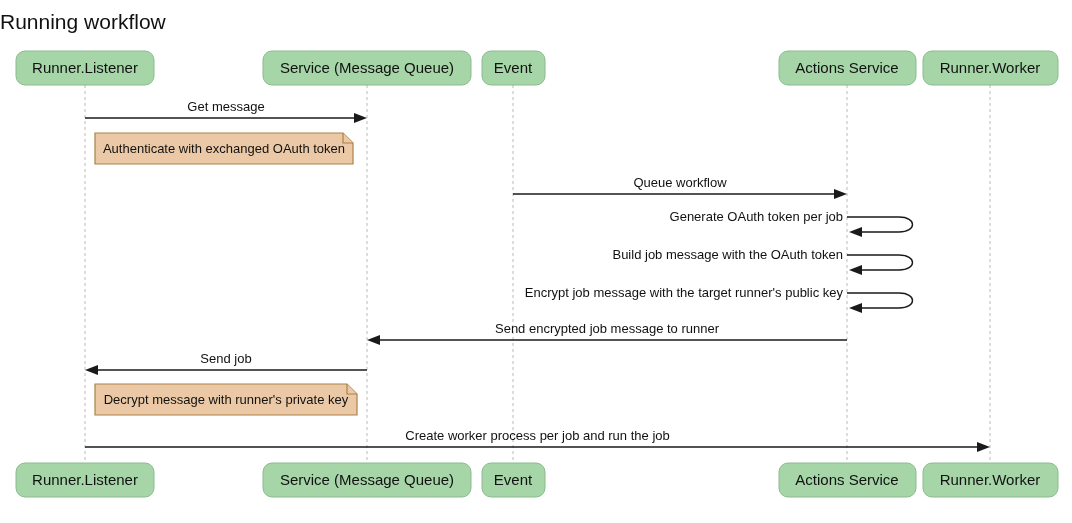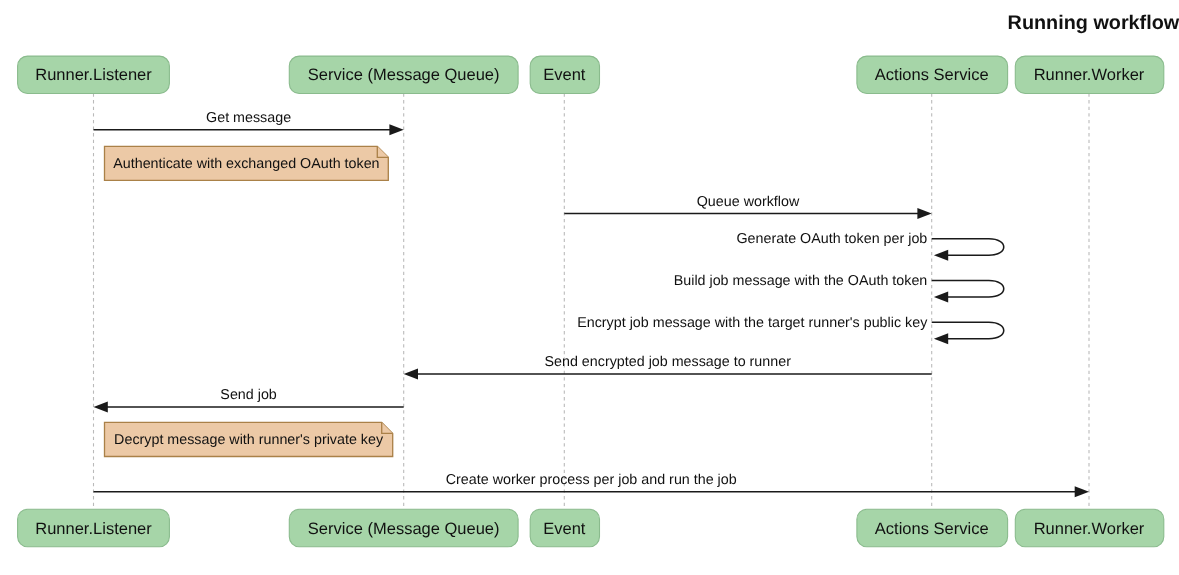--- a/index.html
+++ b/index.html
@@ -1,20 +1,20 @@
 <!DOCTYPE html>
 <html><head>
 <meta charset="utf-8">
 <style>
   html,body{margin:0;padding:0;background:#ffffff;}
   body{font-family:"Liberation Sans", sans-serif;}
   #stage{position:relative;width:1072px;height:523px;background:#ffffff;overflow:hidden;}
   #diagram-title{
     position:absolute;top:10px;left:0;width:100%;
-    text-align:right;font-size:18px;font-weight:bold;color:#111;
+    text-align:left;font-size:21px;font-weight:normal;color:#111;
   }
   svg text{font-family:"Liberation Sans", sans-serif;}
 </style>
 </head>
 <body>
 
 <div id="stage">
   <div id="diagram-title">Running workflow</div>
   <svg id="diagram-svg" width="1072" height="523" viewBox="0 0 1072 523" xmlns="http://www.w3.org/2000/svg">
       <line x1="85" y1="85" x2="85" y2="463" stroke="#bababa" stroke-width="1" stroke-dasharray="3,3"></line>

